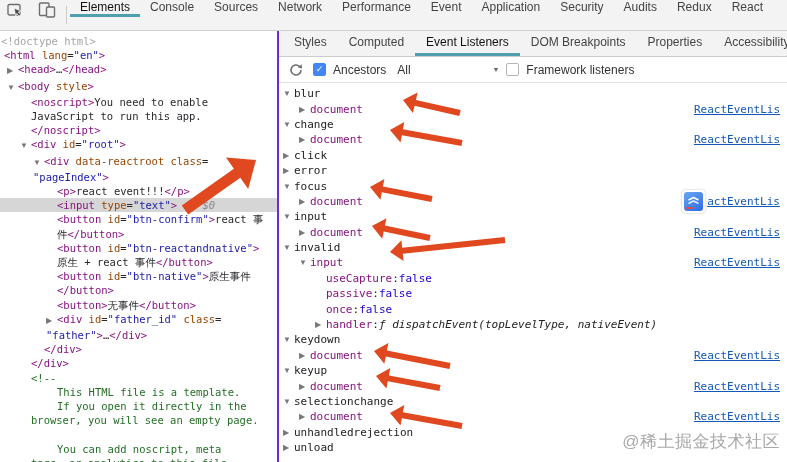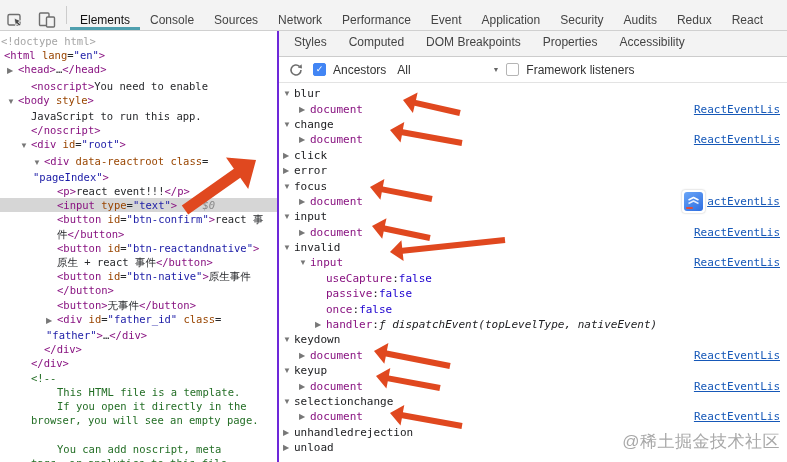--- a/index.html
+++ b/index.html
@@ -1,19 +1,19 @@
 <!DOCTYPE html>
 <html style="--accent: #4f9fae; --arrow: #e0481f; --link: #1658b8; --selection: #d6d6d6;"><head>
 <meta charset="utf-8">
 <style>
 *{box-sizing:border-box;margin:0;padding:0}
 html,body{width:787px;height:462px}
 body{position:relative;overflow:hidden;background:#fff;font-family:"Liberation Sans",sans-serif;color:#333}
 
-.toolbar{height:31px;background:#f3f3f3;border-bottom:1px solid #d0d0d0;display:flex;align-items:flex-end}
+.toolbar{height:31px;background:#f3f3f3;border-bottom:1px solid #d0d0d0;display:flex;align-items:flex-start}
 .tool-icons{display:flex;align-items:center;padding:0 6px;gap:11px}
 .icon-btn{display:flex;align-items:center;justify-content:center;width:20px;height:20px}
 .vdiv{width:1px;height:18px;background:#ccc;align-self:center;margin:0 3px}
 .tabs{display:flex;align-items:stretch}
 .tab{padding:0 10px;font-size:12px;color:#444;display:flex;align-items:center;border-bottom:3px solid transparent;white-space:nowrap;cursor:default}
 .tab.active{border-bottom-color:var(--accent);color:#111}
 
 .left{position:absolute;left:0;top:31px;width:277px;bottom:0;overflow:hidden;background:#fff;font-family:"DejaVu Sans Mono",monospace;font-size:10.5px;padding-top:3px}
 .tline{line-height:14.2px;white-space:pre;min-height:14.2px}
 .tline.sel{background:var(--selection)}
@@ -79,22 +79,22 @@
       <div class="tab">Redux</div>
       <div class="tab">React</div>
     </div>
 </div>
 
 <div class="left">
   <div>
       <div class="tline" style="padding-left: 1px;"><span class="tk-g">&lt;!doctype html&gt;</span></div>
       <div class="tline" style="padding-left: 4px;"><span class="tk-t">&lt;html </span><span class="tk-a">lang</span><span class="tk-x">=</span><span class="tk-v">"en"</span><span class="tk-t">&gt;</span></div>
       <div class="tline" style="padding-left: 18px;"><span class="tri">▶</span><span class="tk-t">&lt;head&gt;</span><span class="tk-x">…</span><span class="tk-t">&lt;/head&gt;</span></div>
+      <div class="tline" style="padding-left: 18px;"><span class="tri">▼</span><span class="tk-t">&lt;body </span><span class="tk-a">style</span><span class="tk-t">&gt;</span></div>
       <div class="tline" style="padding-left: 31px;"><span class="tk-t">&lt;noscript&gt;</span><span class="tk-x">You need to enable</span></div>
-      <div class="tline" style="padding-left: 18px;"><span class="tri">▼</span><span class="tk-t">&lt;body </span><span class="tk-a">style</span><span class="tk-t">&gt;</span></div>
       <div class="tline" style="padding-left: 31px;"><span class="tk-x">JavaScript to run this app.</span></div>
       <div class="tline" style="padding-left: 31px;"><span class="tk-t">&lt;/noscript&gt;</span></div>
       <div class="tline" style="padding-left: 31px;"><span class="tri">▼</span><span class="tk-t">&lt;div </span><span class="tk-a">id</span><span class="tk-x">=</span><span class="tk-v">"root"</span><span class="tk-t">&gt;</span></div>
       <div class="tline" style="padding-left: 44px;"><span class="tri">▼</span><span class="tk-t">&lt;div </span><span class="tk-a">data-reactroot</span><span class="tk-x"> </span><span class="tk-a">class</span><span class="tk-x">=</span></div>
       <div class="tline" style="padding-left: 33px;"><span class="tk-v">"pageIndex"</span><span class="tk-t">&gt;</span></div>
       <div class="tline" style="padding-left: 57px;"><span class="tk-t">&lt;p&gt;</span><span class="tk-x">react event!!!</span><span class="tk-t">&lt;/p&gt;</span></div>
       <div class="tline sel" style="padding-left: 57px;"><span class="tk-t">&lt;input </span><span class="tk-a">type</span><span class="tk-x">=</span><span class="tk-v">"text"</span><span class="tk-t">&gt;</span><span class="tk-s"> == $0</span></div>
       <div class="tline" style="padding-left: 57px;"><span class="tk-t">&lt;button </span><span class="tk-a">id</span><span class="tk-x">=</span><span class="tk-v">"btn-confirm"</span><span class="tk-t">&gt;</span><span class="tk-x">react 事</span></div>
       <div class="tline" style="padding-left: 57px;"><span class="tk-x">件</span><span class="tk-t">&lt;/button&gt;</span></div>
       <div class="tline" style="padding-left: 57px;"><span class="tk-t">&lt;button </span><span class="tk-a">id</span><span class="tk-x">=</span><span class="tk-v">"btn-reactandnative"</span><span class="tk-t">&gt;</span></div>
@@ -113,20 +113,21 @@
       <div class="tline" style="padding-left: 31px;"></div>
       <div class="tline" style="padding-left: 57px;"><span class="tk-c">You can add noscript, meta</span></div>
       <div class="tline" style="padding-left: 31px;"><span class="tk-c">tags, or analytics to this file.</span></div>
     </div>
 </div>
 
 <div class="right">
   <div class="ptabs">
       <div class="ptab">Styles</div>
       <div class="ptab">Computed</div>
+      <div class="ptab active">Event Listeners</div>
       <div class="ptab">DOM Breakpoints</div>
       <div class="ptab">Properties</div>
       <div class="ptab">Accessibility</div>
     </div>
   <div class="filterbar">
     <span class="icon-btn">
       <svg width="14" height="14" viewBox="0 0 14 14">
         <path d="M12 7 a5 5 0 1 1 -1.6 -3.7" fill="none" stroke="#6e6e6e" stroke-width="1.6"></path>
         <path d="M12.6 1.2 L13 5.4 L8.8 4.6 Z" fill="#6e6e6e"></path>
       </svg>

